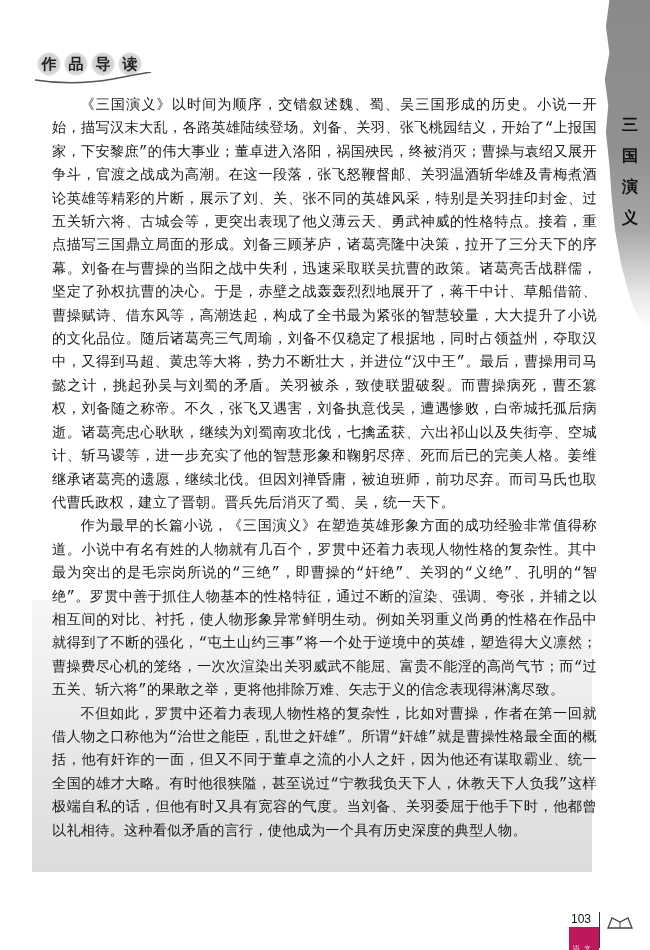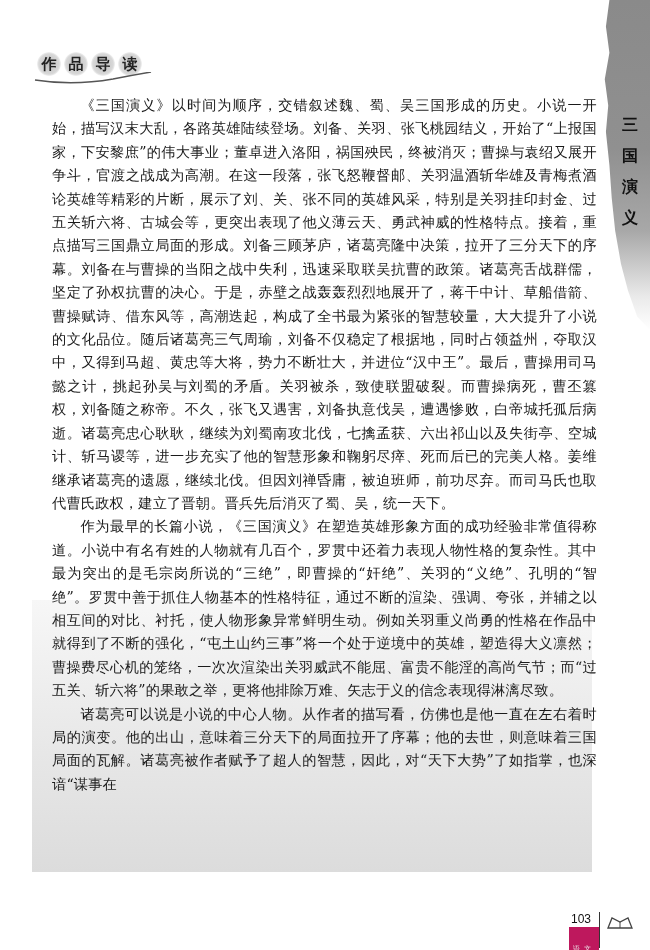--- a/index.html
+++ b/index.html
@@ -29,20 +29,21 @@
     font-family: "DejaVu Sans", sans-serif; font-weight: bold; font-size: 15px;
     display: flex; align-items: center; justify-content: center; color: #222;
   }
   .header-badge .swoosh {
     position: absolute; left: 0; top: 22px; width: 120px; height: 12px;
   }
   .content {
     position: absolute; left: 52px; top: 94px; width: 545px;
     font-size: 14.2px; line-height: 23.4px; letter-spacing: 0.2px;
     text-align: justify;
+    font-family: Liberation Mono, monospace;
   }
   .content p { margin: 0; text-indent: 2em; }
   .shade {
     position: absolute; left: 32px; top: 600px; width: 560px; height: 272px;
     background: linear-gradient(180deg, #f7f7f7 0%, #e6e6e6 60%, #dcdcdc 100%);
     z-index: -1;
   }
   body > .content { z-index: 1; }
   .footer {
     position: absolute; left: 565px; top: 912px; width: 70px; height: 36px;
@@ -81,21 +82,21 @@
   <svg class="swoosh" viewBox="0 0 120 12">
     <path d="M2 8 Q 40 14 80 7 Q 100 3 118 0" stroke="#555" stroke-width="1.4" fill="none"></path>
   </svg>
 </div>
 
 <div class="shade"></div>
 
 <div class="content">
   <p>《三国演义》以时间为顺序，交错叙述魏、蜀、吴三国形成的历史。小说一开始，描写汉末大乱，各路英雄陆续登场。刘备、关羽、张飞桃园结义，开始了“上报国家，下安黎庶”的伟大事业；董卓进入洛阳，祸国殃民，终被消灭；曹操与袁绍又展开争斗，官渡之战成为高潮。在这一段落，张飞怒鞭督邮、关羽温酒斩华雄及青梅煮酒论英雄等精彩的片断，展示了刘、关、张不同的英雄风采，特别是关羽挂印封金、过五关斩六将、古城会等，更突出表现了他义薄云天、勇武神威的性格特点。接着，重点描写三国鼎立局面的形成。刘备三顾茅庐，诸葛亮隆中决策，拉开了三分天下的序幕。刘备在与曹操的当阳之战中失利，迅速采取联吴抗曹的政策。诸葛亮舌战群儒，坚定了孙权抗曹的决心。于是，赤壁之战轰轰烈烈地展开了，蒋干中计、草船借箭、曹操赋诗、借东风等，高潮迭起，构成了全书最为紧张的智慧较量，大大提升了小说的文化品位。随后诸葛亮三气周瑜，刘备不仅稳定了根据地，同时占领益州，夺取汉中，又得到马超、黄忠等大将，势力不断壮大，并进位“汉中王”。最后，曹操用司马懿之计，挑起孙吴与刘蜀的矛盾。关羽被杀，致使联盟破裂。而曹操病死，曹丕篡权，刘备随之称帝。不久，张飞又遇害，刘备执意伐吴，遭遇惨败，白帝城托孤后病逝。诸葛亮忠心耿耿，继续为刘蜀南攻北伐，七擒孟获、六出祁山以及失街亭、空城计、斩马谡等，进一步充实了他的智慧形象和鞠躬尽瘁、死而后已的完美人格。姜维继承诸葛亮的遗愿，继续北伐。但因刘禅昏庸，被迫班师，前功尽弃。而司马氏也取代曹氏政权，建立了晋朝。晋兵先后消灭了蜀、吴，统一天下。</p>
   <p>作为最早的长篇小说，《三国演义》在塑造英雄形象方面的成功经验非常值得称道。小说中有名有姓的人物就有几百个，罗贯中还着力表现人物性格的复杂性。其中最为突出的是毛宗岗所说的“三绝”，即曹操的“奸绝”、关羽的“义绝”、孔明的“智绝”。罗贯中善于抓住人物基本的性格特征，通过不断的渲染、强调、夸张，并辅之以相互间的对比、衬托，使人物形象异常鲜明生动。例如关羽重义尚勇的性格在作品中就得到了不断的强化，“屯土山约三事”将一个处于逆境中的英雄，塑造得大义凛然；曹操费尽心机的笼络，一次次渲染出关羽威武不能屈、富贵不能淫的高尚气节；而“过五关、斩六将”的果敢之举，更将他排除万难、矢志于义的信念表现得淋漓尽致。</p>
-  <p>诸葛亮可以说是小说的中心人物。从作者的描写看，仿佛也是他一直在左右着时局的演变。他的出山，意味着三分天下的局面拉开了序幕；他的去世，则意味着三国局面的瓦解。诸葛亮被作者赋予了超人的智慧，因此，对“天下大势”了如指掌，也深谙“谋事在</p>
+  <p>不但如此，罗贯中还着力表现人物性格的复杂性，比如对曹操，作者在第一回就借人物之口称他为“治世之能臣，乱世之奸雄”。所谓“奸雄”就是曹操性格最全面的概括，他有奸诈的一面，但又不同于董卓之流的小人之奸，因为他还有谋取霸业、统一全国的雄才大略。有时他很狭隘，甚至说过“宁教我负天下人，休教天下人负我”这样极端自私的话，但他有时又具有宽容的气度。当刘备、关羽委屈于他手下时，他都曾以礼相待。这种看似矛盾的言行，使他成为一个具有历史深度的典型人物。</p>
 </div>
 
 <div class="footer">
   <span class="page-num">103</span>
   <span class="subject-tag">语文</span>
   <div class="vline"></div>
   <svg class="book-icon" viewBox="0 0 28 14">
     <path d="M2 12 L6 2 Q 10 4 14 6 Q 18 4 22 2 L26 12 Z" fill="none" stroke="#444" stroke-width="1.3"></path>
     <line x1="14" y1="6" x2="14" y2="12" stroke="#444" stroke-width="1"></line>
   </svg>

